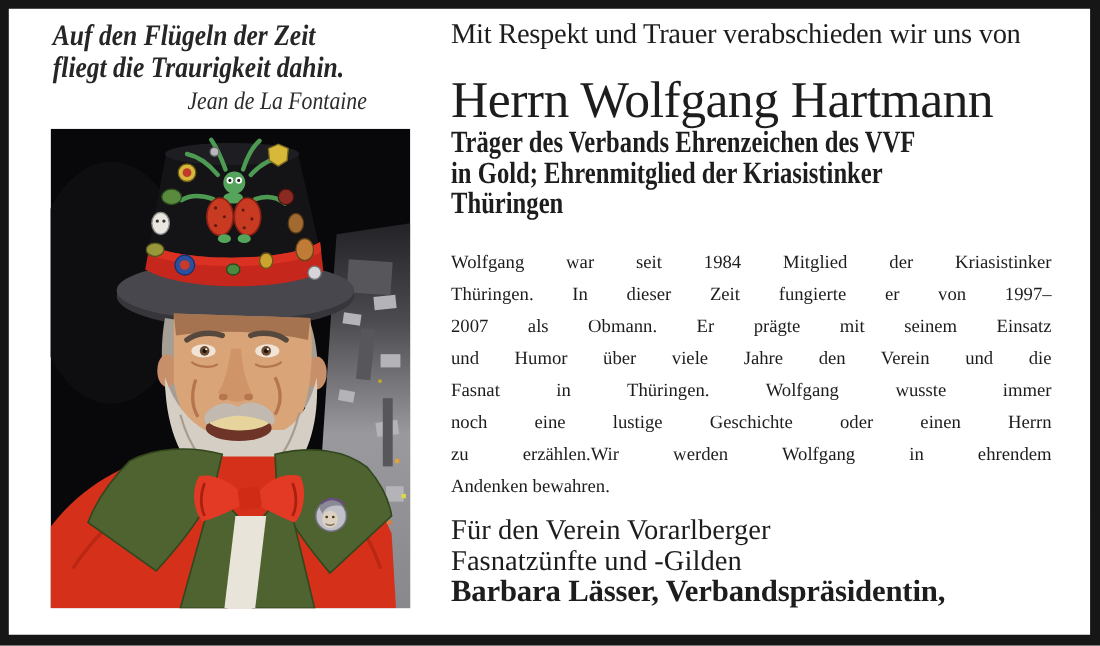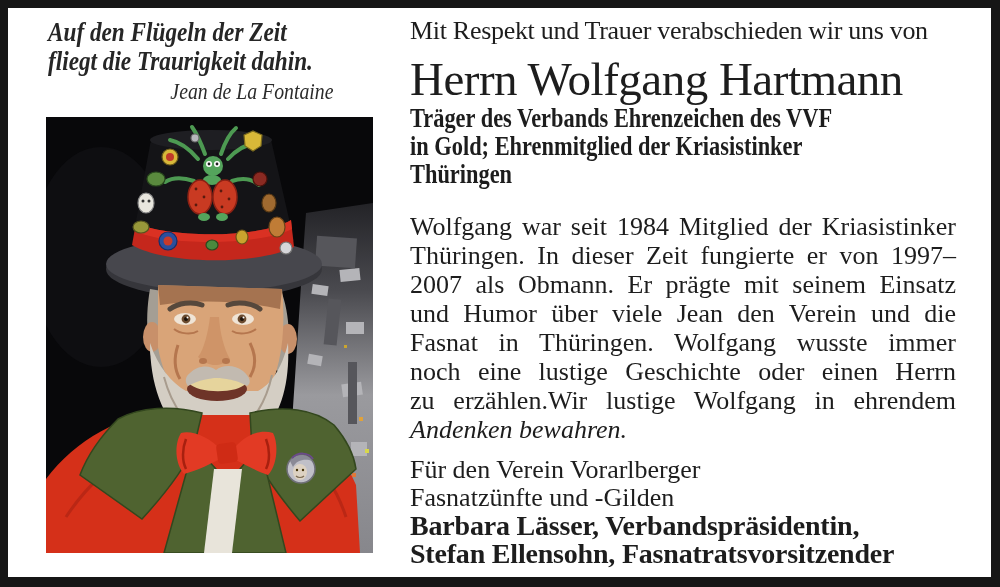--- a/index.html
+++ b/index.html
@@ -14,29 +14,29 @@
          transform:scaleX(.86); transform-origin:0 0;}
   .q-line{font-style:italic; font-weight:600; font-size:27px; line-height:29px;
           white-space:nowrap; color:#262626;}
   .q-attr{font-style:italic; font-weight:400; font-size:23px; line-height:26px;
           text-align:right; margin-top:3px; color:#2b2b2b;}
   
   .photo{position:absolute; left:38px; top:109px; width:327px; height:436px;}
   .photo svg{display:block;}
   
   .col{position:absolute; left:402px; top:8px; width:546px;}
-  .intro{font-size:26px; line-height:30px; margin:0 0 8px 0; letter-spacing:-0.3px;}
+  .intro{font-size:26px; line-height:30px; margin:0 0 20px 0; letter-spacing:-0.3px;}
   .name{font-size:47px; line-height:50px; margin:0 0 0 0; letter-spacing:-0.5px;
         white-space:nowrap;}
   .honors{width:680px; transform:scaleX(.8); transform-origin:0 0;
           font-weight:700; font-size:28px; line-height:28px; margin:0 0 24px 0;}
   .honors div{white-space:nowrap;}
-  .para{margin:0 0 12px 0; font-size:26px; line-height:29px;}
+  .para{margin:0 0 12px 0; font-size:17px; line-height:29px;}
   .para .jl{text-align:justify; text-align-last:justify;}
-  .para .last{text-align-last:left;font-style:italic;}
+  .para .last{text-align-last:left;}
   .closing{font-size:26px; line-height:28px;}
   .closing .sig{font-weight:700; font-size:28px; letter-spacing:-0.2px; white-space:nowrap;}
 </style>
 </head>
 <body>
 
 <div class="sheet">
 
   <div class="quote">
     <div class="q-line">Auf den Flügeln der Zeit</div>
@@ -222,27 +222,26 @@
     <div class="name">Herrn Wolfgang Hartmann</div>
     <div class="honors">
       <div>Träger des Verbands Ehrenzeichen des VVF</div>
       <div>in Gold; Ehrenmitglied der Kriasistinker</div>
       <div>Thüringen</div>
     </div>
     <div class="para">
       <div class="jl">Wolfgang war seit 1984 Mitglied der Kriasistinker</div>
       <div class="jl">Thüringen. In dieser Zeit fungierte er von 1997–</div>
       <div class="jl">2007 als Obmann. Er prägte mit seinem Einsatz</div>
-      <div class="jl">und Humor über viele Jean den Verein und die</div>
+      <div class="jl">und Humor über viele Jahre den Verein und die</div>
       <div class="jl">Fasnat in Thüringen. Wolfgang wusste immer</div>
       <div class="jl">noch eine lustige Geschichte oder einen Herrn</div>
-      <div class="jl">zu erzählen.Wir lustige Wolfgang in ehrendem</div>
+      <div class="jl">zu erzählen.Wir werden Wolfgang in ehrendem</div>
       <div class="jl last">Andenken bewahren.</div>
     </div>
     <div class="closing">
       <div>Für den Verein Vorarlberger</div>
       <div>Fasnatzünfte und -Gilden</div>
       <div class="sig">Barbara Lässer, Verbandspräsidentin,</div>
-      <div class="sig">Stefan Ellensohn, Fasnatratsvorsitzender</div>
     </div>
   </div>
 
 </div>
 
 </body></html>

